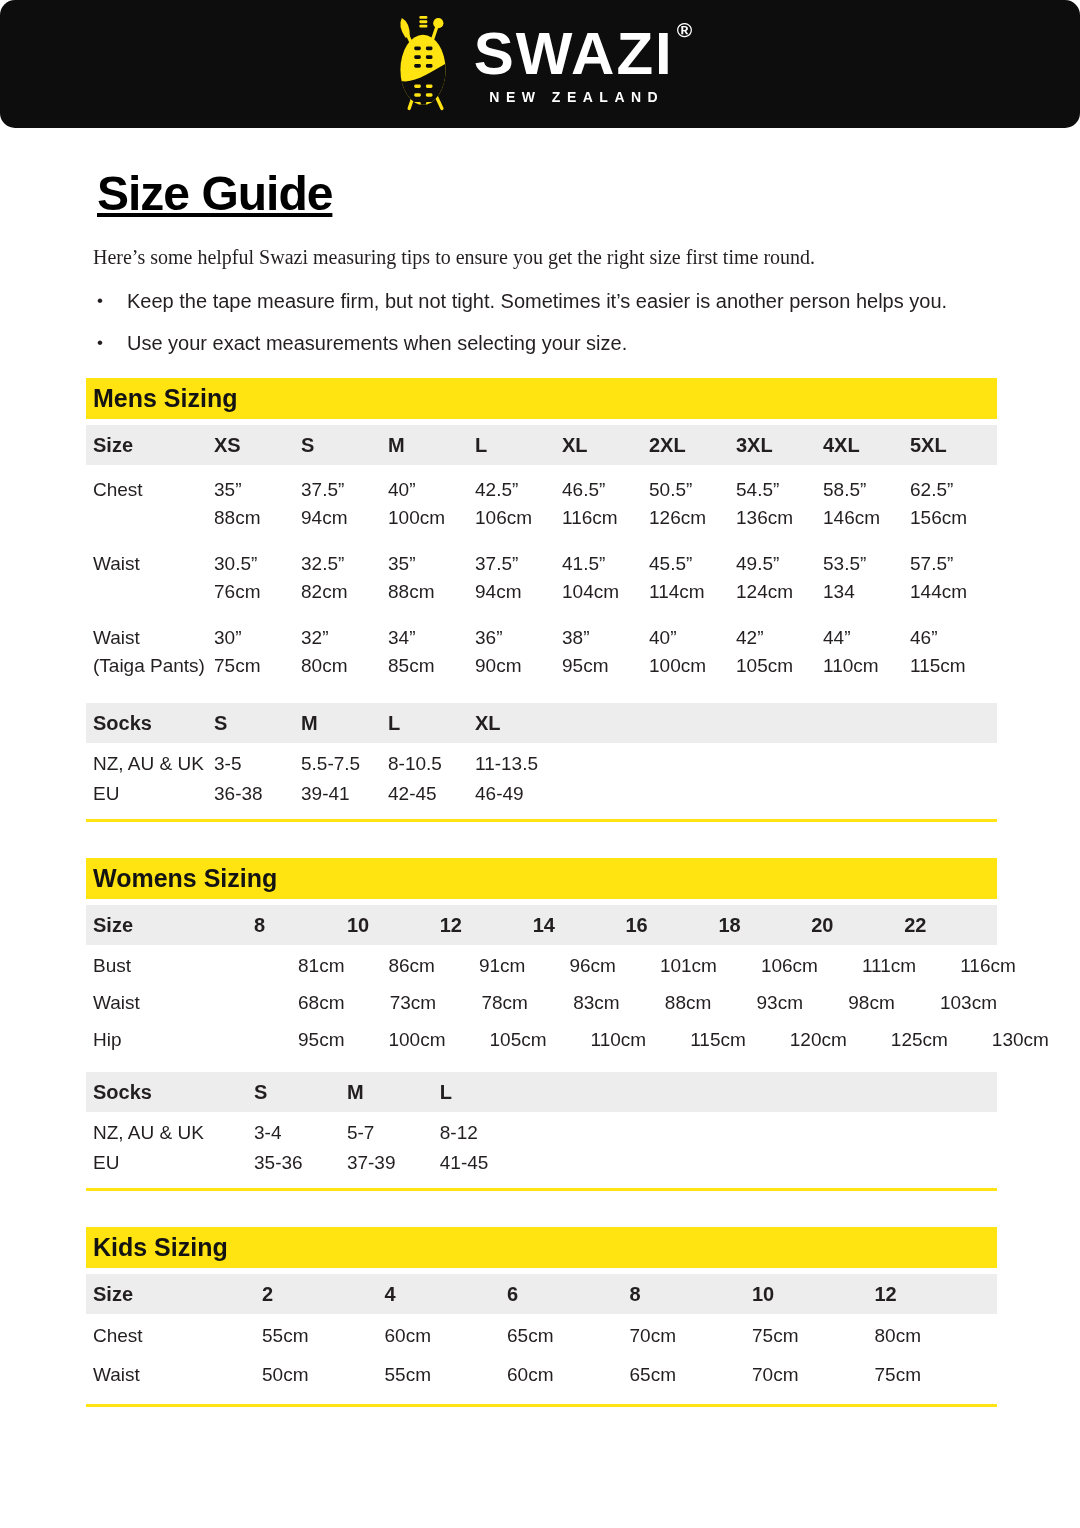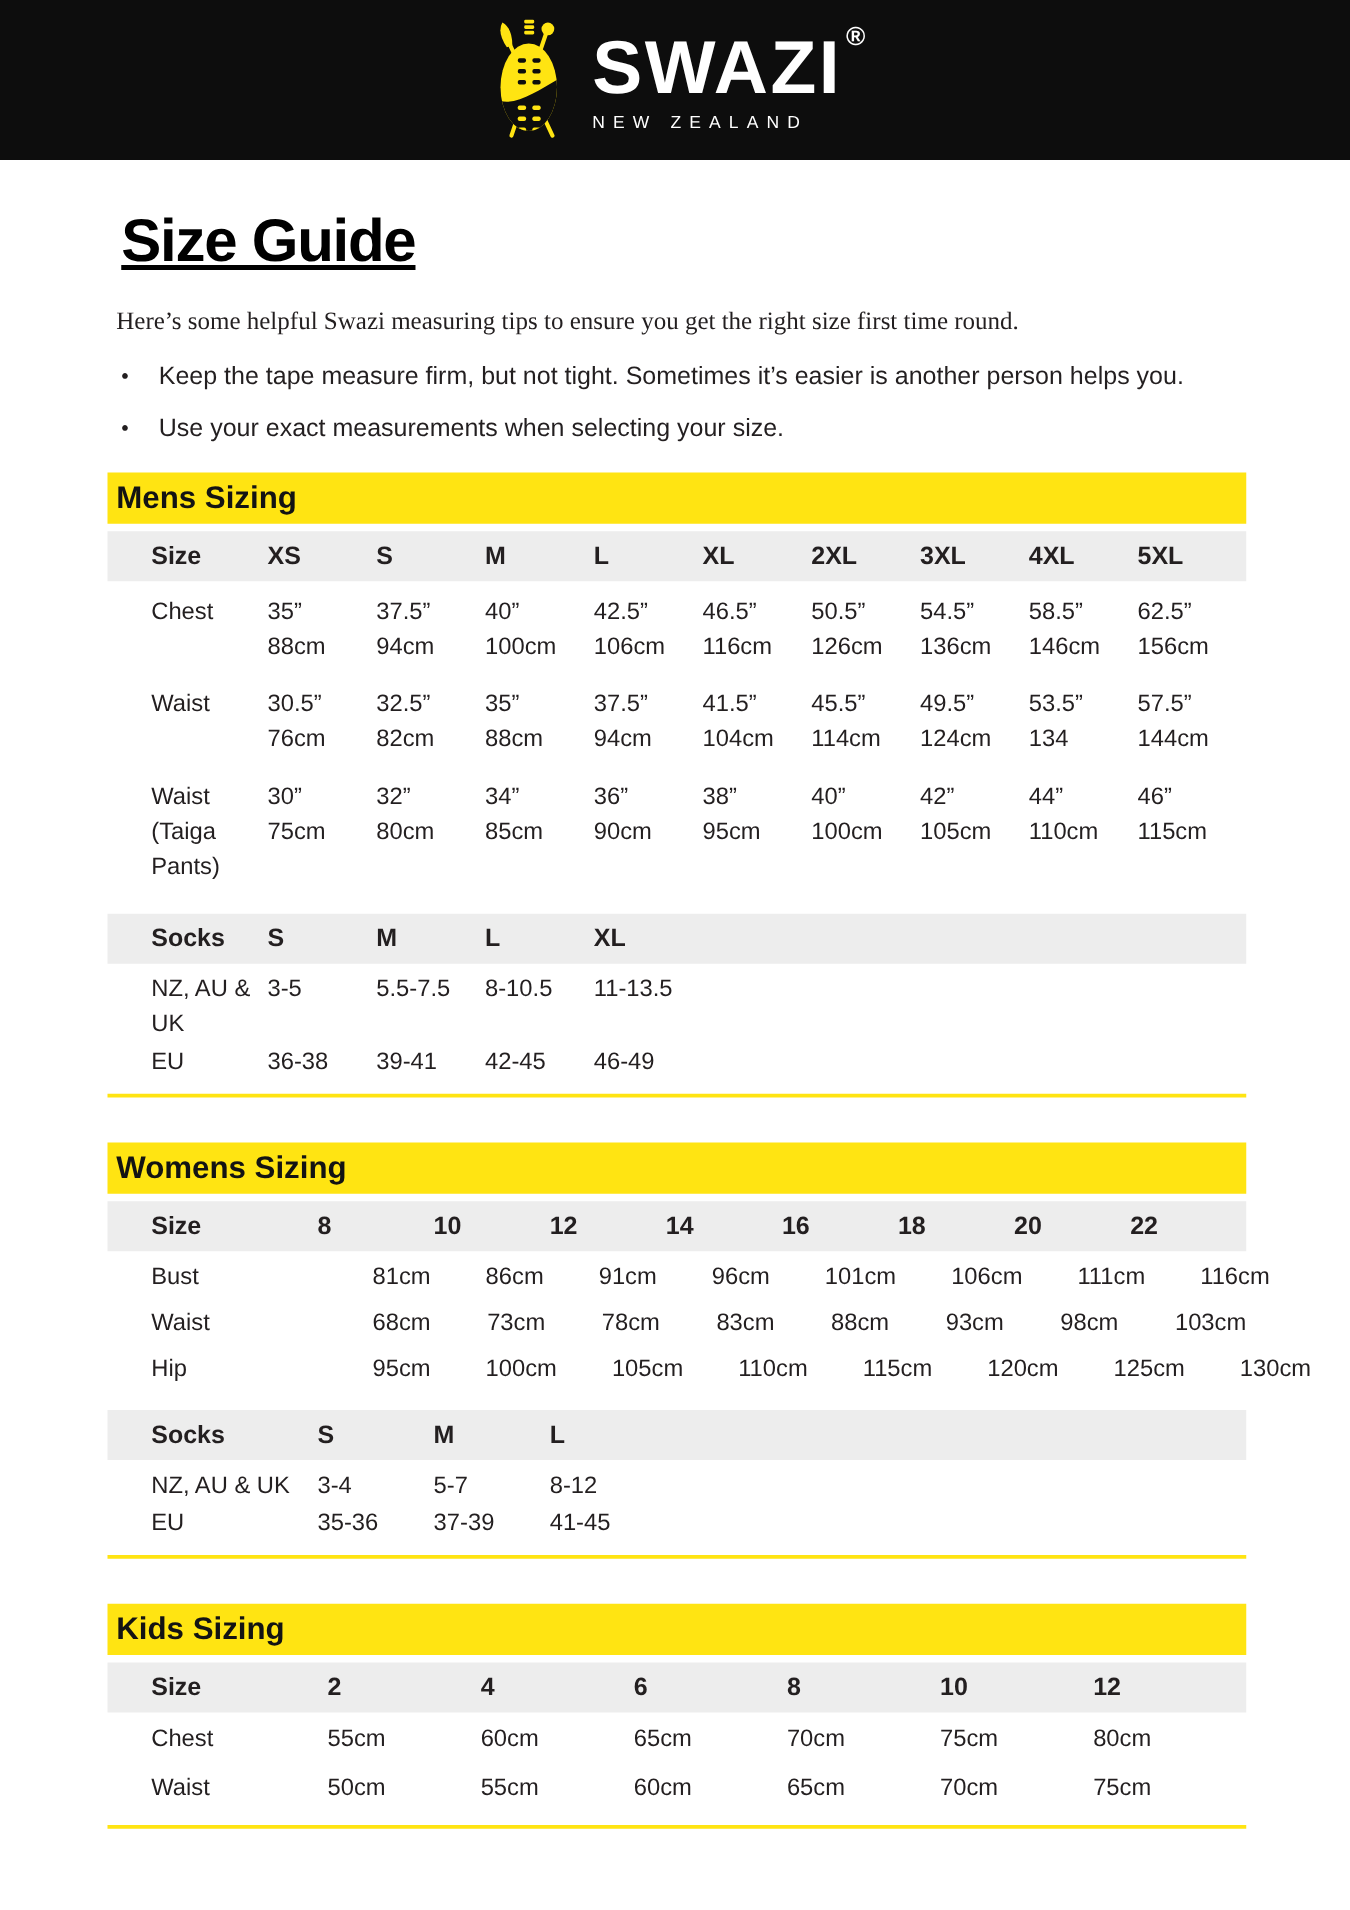--- a/index.html
+++ b/index.html
@@ -10,32 +10,32 @@
   }
   *{box-sizing:border-box;}
   html,body{margin:0;padding:0;}
   body{
     width:1080px;height:1528px;overflow:hidden;background:#fff;
     font-family:"Liberation Sans",sans-serif;color:var(--ink);
   }
   
   .topbar{
     height:128px;background:var(--header-black);
-    display:flex;align-items:center;justify-content:center;
+    display:flex;align-items:center;justify-content:center;border-radius:15px;
   }
   .logo{display:flex;align-items:center;gap:16px;}
   .brandtext{display:flex;flex-direction:column;}
   .brandrow{display:flex;align-items:flex-start;}
   .brand{
     color:#fff;font-size:60px;font-weight:700;letter-spacing:2px;line-height:1;
   }
   .reg{color:#fff;font-size:21px;font-weight:700;margin:-6px 0 0 3px;}
   .brandsub{
-    color:#fff;font-size:14px;font-weight:400;letter-spacing:6.5px;
-    margin-top:5px;padding-right:28px;
+    color:#fff;font-size:14px;font-weight:700;letter-spacing:6.5px;
+    text-align:right;margin-top:5px;padding-right:28px;
   }
   
   .content{padding:36px 83px 0 86px;}
   h1{
     margin:4px;padding-left:7px;font-size:48px;line-height:52px;
     font-weight:700;letter-spacing:-1px;color:#000000;text-decoration:underline;
   }
   .lead{margin:24px 0 0;padding-left:7px;font-size:20px;line-height:26px;font-family:Liberation Serif, serif;}
   ul.tips{list-style:none;margin:16px 0 10px;padding:0 0 0 7px;}
   ul.tips li{
@@ -57,21 +57,21 @@
   .grid{display:grid;align-items:start;}
   .mens   .grid{grid-template-columns:128px repeat(9,1fr);}
   .womens .grid{grid-template-columns:168px repeat(8,1fr);}
   .kids   .grid{grid-template-columns:176px repeat(6,1fr);}
   .head{
     background:var(--row-grey);margin-top:6px;padding:8px 0;
     font-weight:700;font-size:20px;
   }
   .head .cell{line-height:24px;}
   .cell{white-space:pre-line;}
-  .cell.label{padding-left:7px;margin-left:28px;}
+  .cell.label{padding-left:7px;}
   .datarow{font-size:19px;}
   .mens   .mrows .datarow{padding:9px 0;line-height:28px;}
   .womens .mrows .datarow{padding:5px 0;line-height:27px;gap:44px;}
   .kids   .mrows .datarow{padding:6px 0;line-height:27px;}
   .mrows{margin-top:2px;}
   .sockhead{margin-top:14px;}
   .srows{margin-top:6px;}
   .srows .datarow{padding:1px 0;line-height:28px;}
   .rule{height:3px;background:var(--brand-yellow);margin-top:10px;}
 </style>

